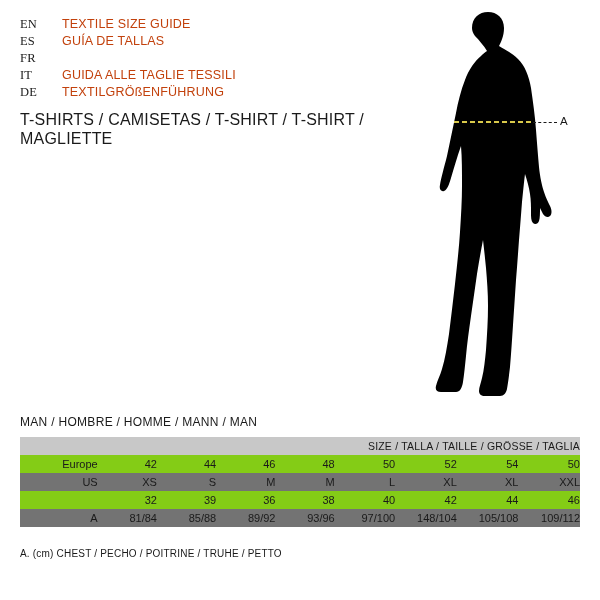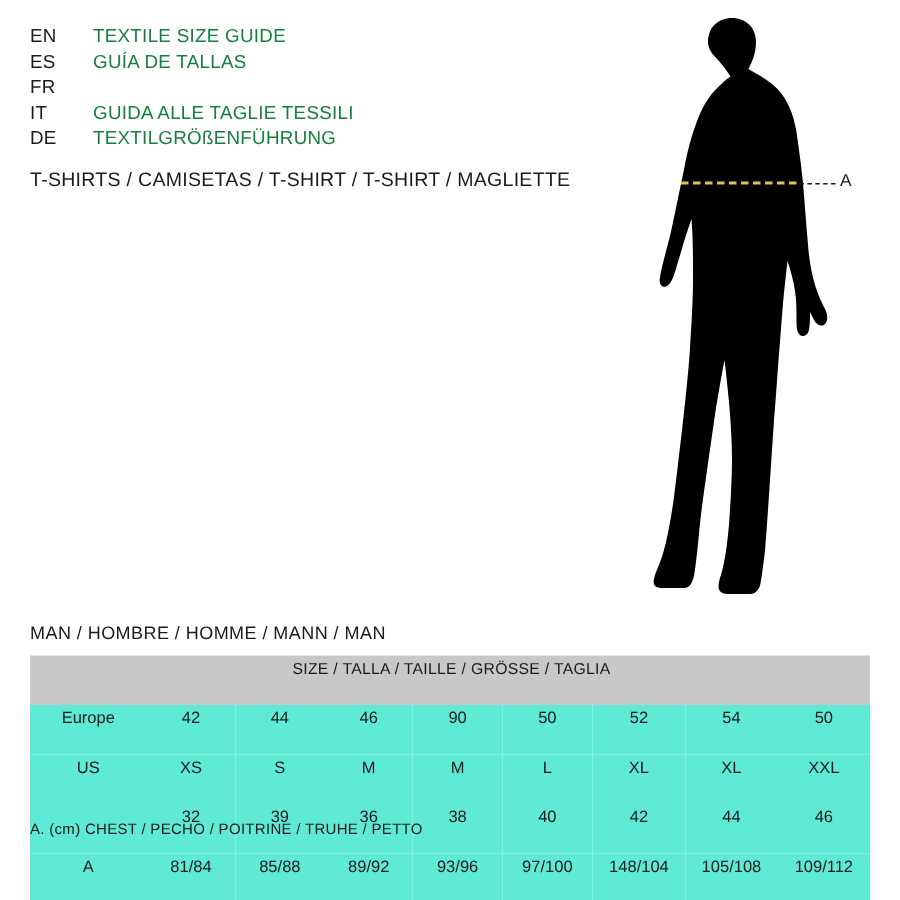--- a/index.html
+++ b/index.html
@@ -33,34 +33,35 @@
     display: flex;
     align-items: baseline;
     font-size: 12.5px;
     line-height: 17px;
     letter-spacing: 0.2px;
   }
   .lang-code {
     width: 42px;
     flex: 0 0 42px;
     color: #1a1a1a;
+    font-family: Liberation Serif, serif;
   }
   .lang-text {
-    color: #15803d;
+    color: #c2410c;
   }
 
   
   .categories {
     position: absolute;
     left: 20px;
     top: 110px;
     width: 400px;
   }
   .cat-line {
-    font-size: 13px;
+    font-size: 16px;
     line-height: 19px;
     letter-spacing: 0.2px;
     color: #1a1a1a;
   }
 
   
   .figure-wrap {
     position: absolute;
     left: 400px;
     top: 10px;
@@ -98,39 +99,39 @@
     letter-spacing: 0.3px;
     color: #1a1a1a;
     margin-bottom: 8px;
   }
   table.size-table {
     border-collapse: collapse;
     width: 560px;
     font-size: 11px;
   }
   table.size-table td, table.size-table th {
-    text-align: center;
-    padding: 3px 0 18px 0;
+    text-align: right;
+    padding: 3px 0 3px 0;
     font-weight: normal;
     color: #1a1a1a;
     white-space: nowrap;
   }
   tr.header-row {
     background: #c8c8c8;
   }
   tr.header-row th {
     font-size: 10.5px;
     letter-spacing: 0.2px;
     padding-left: 2px;
   }
   tr.row-shade-light {
-    background: #5eead4;
+    background: #737373;
   }
   tr.row-shade-grey {
-    background: #5eead4;
+    background: #84cc16;
   }
   td.col-label {
     width: 88px;
     padding-left: 2px;
   }
   td.cell {
     width: 67px;
   }
   .footnote {
     position: absolute;
@@ -243,21 +244,21 @@
     <table class="size-table">
       <tbody>
           <tr class="header-row">
         <th colspan="9">SIZE / TALLA / TAILLE / GRÖSSE / TAGLIA</th>
       </tr>
       <tr class="row-shade-grey">
         <td class="col-label">Europe</td>
         <td class="cell">42</td>
         <td class="cell">44</td>
         <td class="cell">46</td>
-        <td class="cell">90</td>
+        <td class="cell">48</td>
         <td class="cell">50</td>
         <td class="cell">52</td>
         <td class="cell">54</td>
         <td class="cell">50</td>
       </tr>
       <tr class="row-shade-light">
         <td class="col-label">US</td>
         <td class="cell">XS</td>
         <td class="cell">S</td>
         <td class="cell">M</td>

